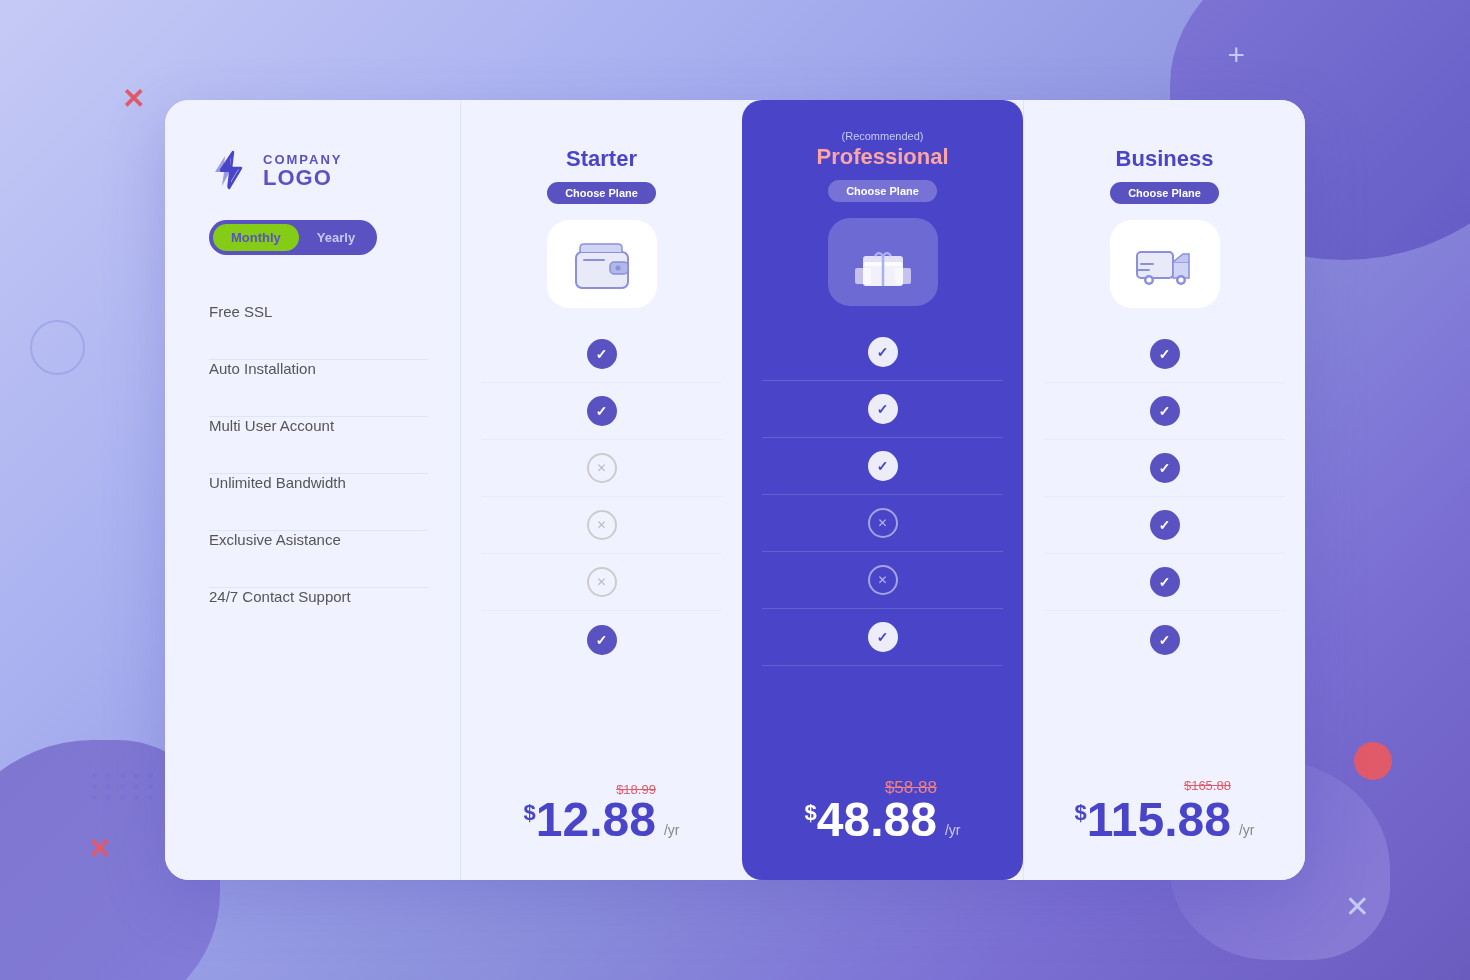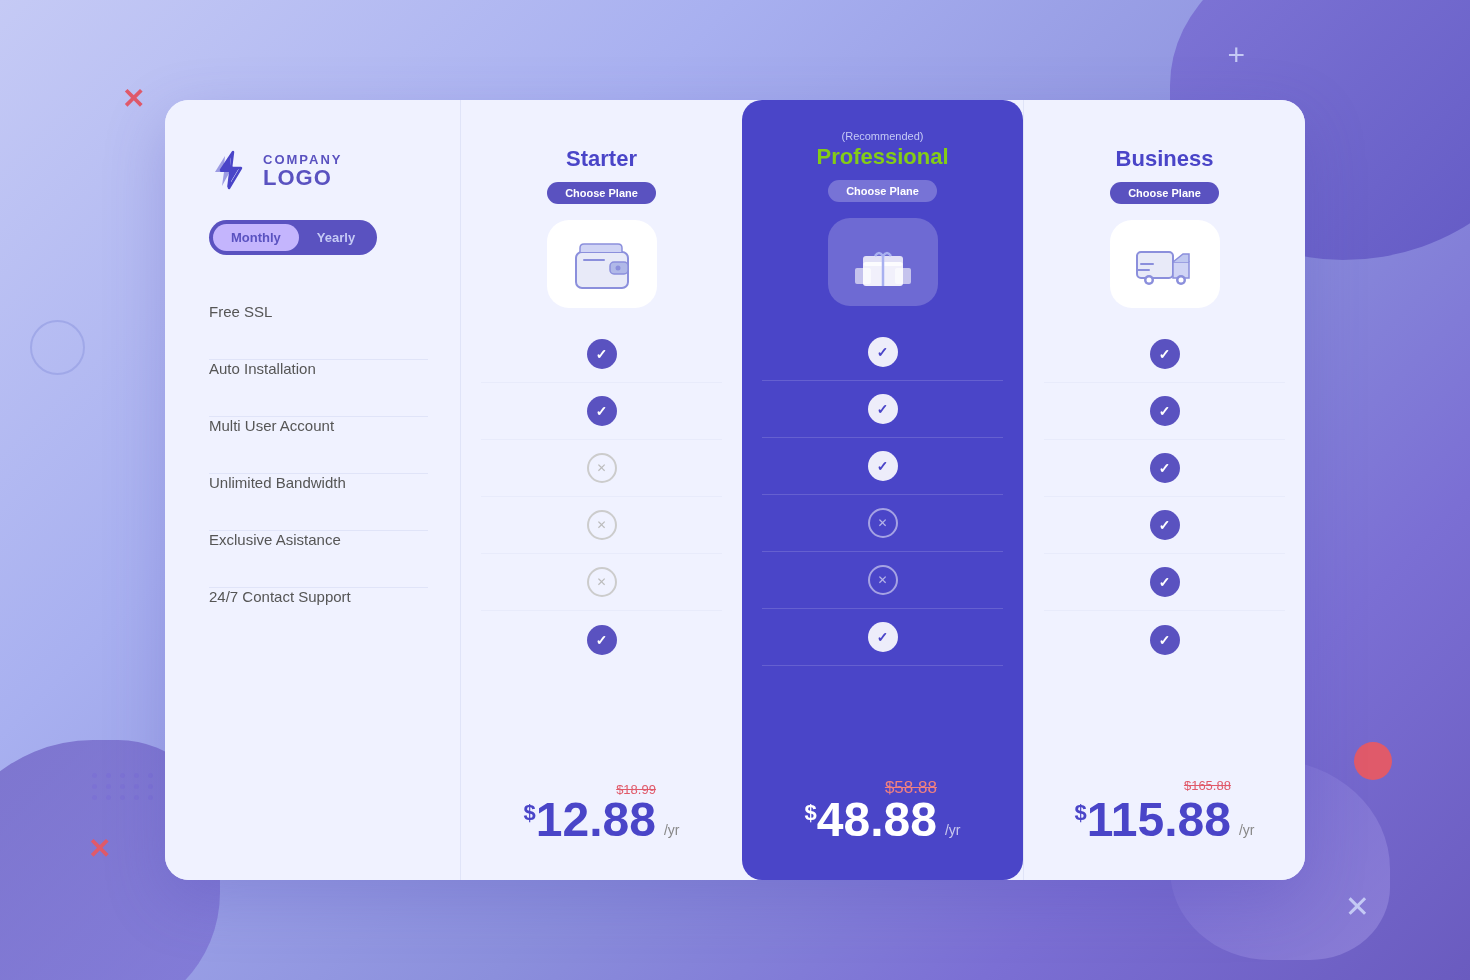--- a/index.html
+++ b/index.html
@@ -182,21 +182,21 @@
       padding: 6px 18px;
       border-radius: 16px;
       border: none;
       cursor: pointer;
       font-size: 13px;
       font-weight: 600;
       transition: all 0.2s;
     }
 
     .toggle-btn.active {
-      background: #c4b5fd;
+      background: #84cc16;
       color: #5a52c0;
     }
 
     .toggle-btn.inactive {
       background: transparent;
       color: #c5caf5;
     }
 
     .features-list {
       display: flex;
@@ -257,21 +257,21 @@
 
     .plan-name {
       font-size: 22px;
       font-weight: 800;
       color: #4a45c8;
       margin-bottom: 10px;
       text-align: center;
     }
 
     .plan-col.professional .plan-name {
-      color: #84cc16;
+      color: #fca5a5;
     }
 
     .choose-btn {
       display: inline-block;
       padding: 5px 18px;
       background: #5a52c0;
       color: white;
       border-radius: 14px;
       font-size: 11px;
       font-weight: 600;

